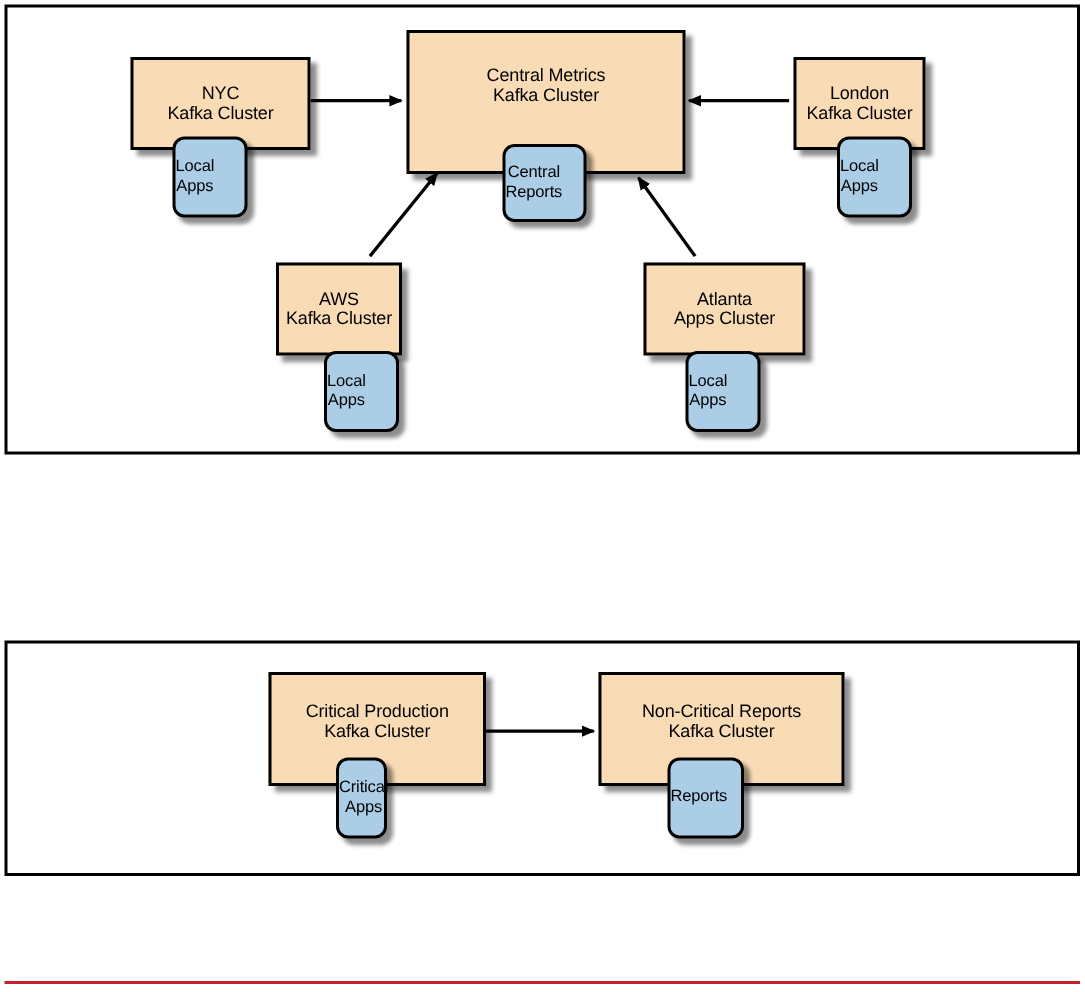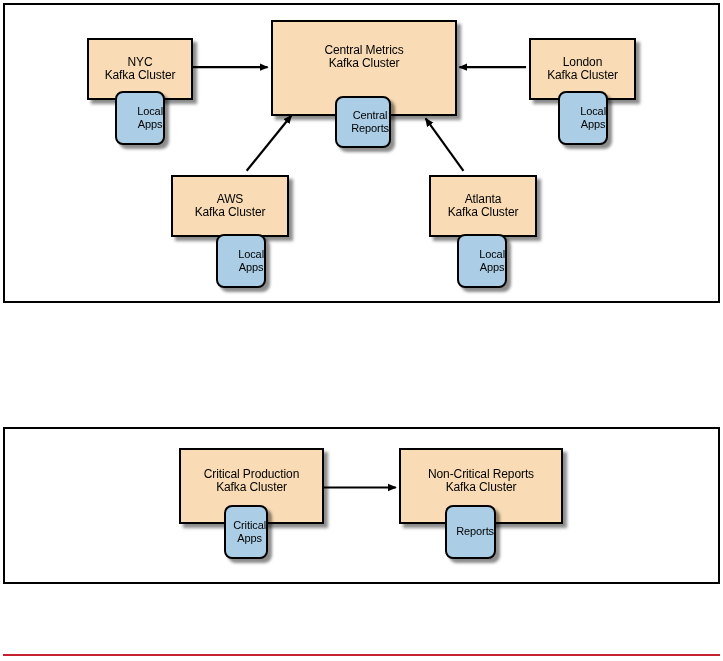--- a/index.html
+++ b/index.html
@@ -57,21 +57,21 @@
 
   .app-box {
     position: absolute;
     background: #ABCEE6;
     border: 2px solid #000000;
     border-radius: 8px;
     box-sizing: border-box;
     box-shadow: 4px 4px 3px rgba(0,0,0,0.45);
     display: flex;
     align-items: center;
-    justify-content: flex-end;
+    justify-content: flex-start;
     text-align: center;
     z-index: 5;
   }
   .app-label {
     font-size: 11px;
     line-height: 13.5px;
     color: #000000;
     letter-spacing: -0.1px;
     white-space: pre-line;
   }
@@ -99,59 +99,59 @@
 
     <line x1="187" y1="63" x2="264" y2="63" stroke="#000000" stroke-width="2.2" marker-end="url(#ah)"></line>
 
     <line x1="524" y1="63" x2="457" y2="63" stroke="#000000" stroke-width="2.2" marker-end="url(#ah)"></line>
 
     <line x1="243" y1="168" x2="288" y2="112" stroke="#000000" stroke-width="2.2" marker-end="url(#ah)"></line>
 
     <line x1="461" y1="168" x2="423" y2="115" stroke="#000000" stroke-width="2.2" marker-end="url(#ah)"></line>
   </svg>
 
-  <div class="cluster-box" style="left:82px; top:33px; width:106px; height:62px;">
+  <div class="cluster-box" style="left:82px; top:33px; width:120px; height:62px;">
     <span class="cluster-label">NYC
 Kafka Cluster</span>
   </div>
   <div class="app-box" style="left:110px; top:86px; width:50px; height:54px;">
     <span class="app-label">Local
 Apps</span>
   </div>
 
   <div class="cluster-box" style="left:266px; top:15px; width:186px; height:96px;">
     <span class="cluster-label" style="margin-top:-22px;">Central Metrics
 Kafka Cluster</span>
   </div>
   <div class="app-box" style="left:330px; top:91px; width:56px; height:52px;">
     <span class="app-label">Central
 Reports</span>
   </div>
 
-  <div class="cluster-box" style="left:524px; top:33px; width:107px; height:62px;">
+  <div class="cluster-box" style="left:524px; top:33px; width:88px; height:62px;">
     <span class="cluster-label">London
 Kafka Cluster</span>
   </div>
   <div class="app-box" style="left:553px; top:86px; width:50px; height:54px;">
     <span class="app-label">Local
 Apps</span>
   </div>
 
-  <div class="cluster-box" style="left:166px; top:170px; width:118px; height:62px;">
+  <div class="cluster-box" style="left:179px; top:170px; width:84px; height:62px;">
     <span class="cluster-label">AWS
 Kafka Cluster</span>
   </div>
   <div class="app-box" style="left:211px; top:229px; width:50px; height:54px;">
     <span class="app-label">Local
 Apps</span>
   </div>
 
   <div class="cluster-box" style="left:424px; top:170px; width:108px; height:62px;">
     <span class="cluster-label">Atlanta
-Kafka Cluster</span>
+Apps Cluster</span>
   </div>
   <div class="app-box" style="left:452px; top:229px; width:50px; height:54px;">
     <span class="app-label">Local
 Apps</span>
   </div>
 
 </div>
 
 <div class="figure" id="figure-2">
 
@@ -161,21 +161,21 @@
         <path d="M0,0.6 L9,4.5 L0,8.4 z" fill="#000000"></path>
       </marker>
     </defs>
     <line x1="319" y1="60" x2="393" y2="60" stroke="#000000" stroke-width="2.2" marker-end="url(#ah2)"></line>
   </svg>
 
   <div class="cluster-box" style="left:174px; top:19px; width:145px; height:76px;">
     <span class="cluster-label" style="margin-top:-10px;">Critical Production
 Kafka Cluster</span>
   </div>
-  <div class="app-box" style="left:219px; top:76px; width:34px; height:54px;padding-left:40px;">
+  <div class="app-box" style="left:219px; top:76px; width:34px; height:54px;">
     <span class="app-label">Critical
 Apps</span>
   </div>
 
   <div class="cluster-box" style="left:394px; top:19px; width:164px; height:76px;">
     <span class="cluster-label" style="margin-top:-10px;">Non-Critical Reports
 Kafka Cluster</span>
   </div>
   <div class="app-box" style="left:440px; top:76px; width:51px; height:54px;">
     <span class="app-label">Reports</span>

